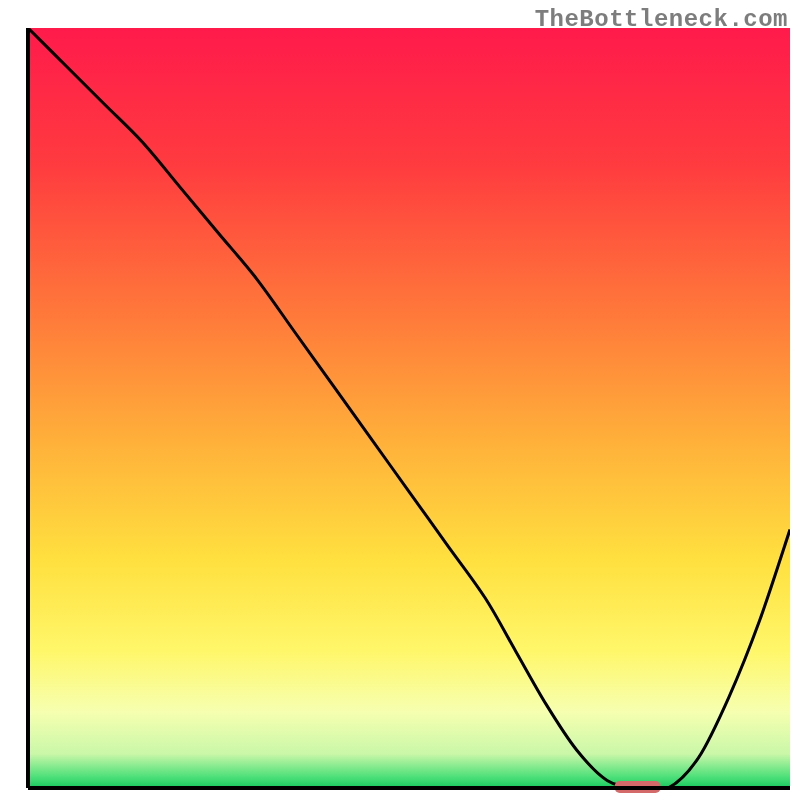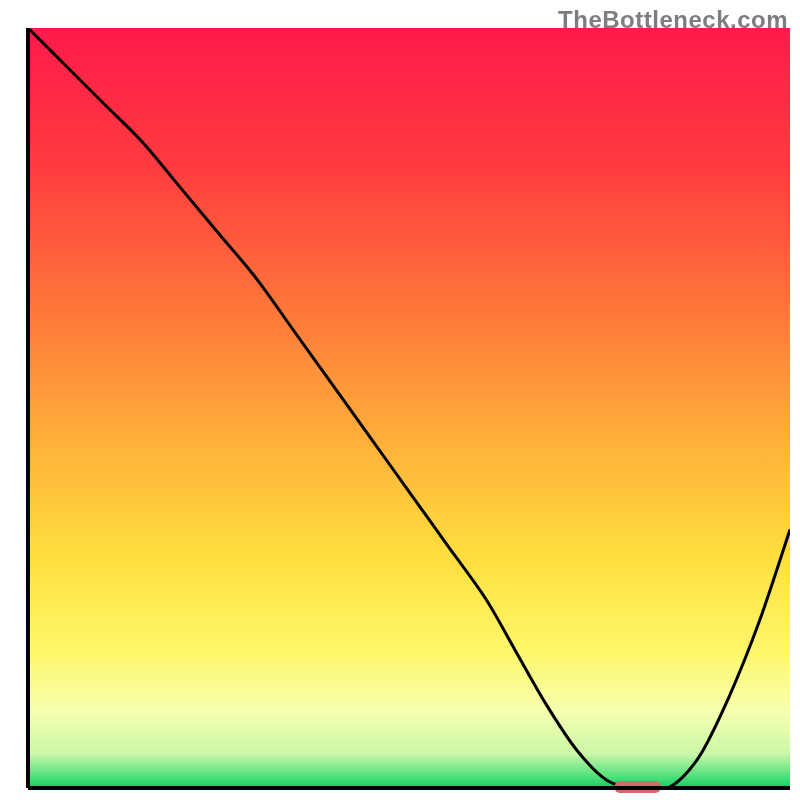--- a/index.html
+++ b/index.html
@@ -12,21 +12,21 @@
   }
   .frame {
     position: relative;
     width: 800px;
     height: 800px;
   }
   .watermark {
     position: absolute;
     top: 6px;
     right: 12px;
-    font-family: Liberation Sans, sans-serif;
+    font-family: Liberation Mono, monospace;
     font-size: 24px;
     font-weight: bold;
     color: #7d7d7d;
     letter-spacing: 0.5px;
     z-index: 20;
   }
   svg {
     display: block;
   }
 </style>

